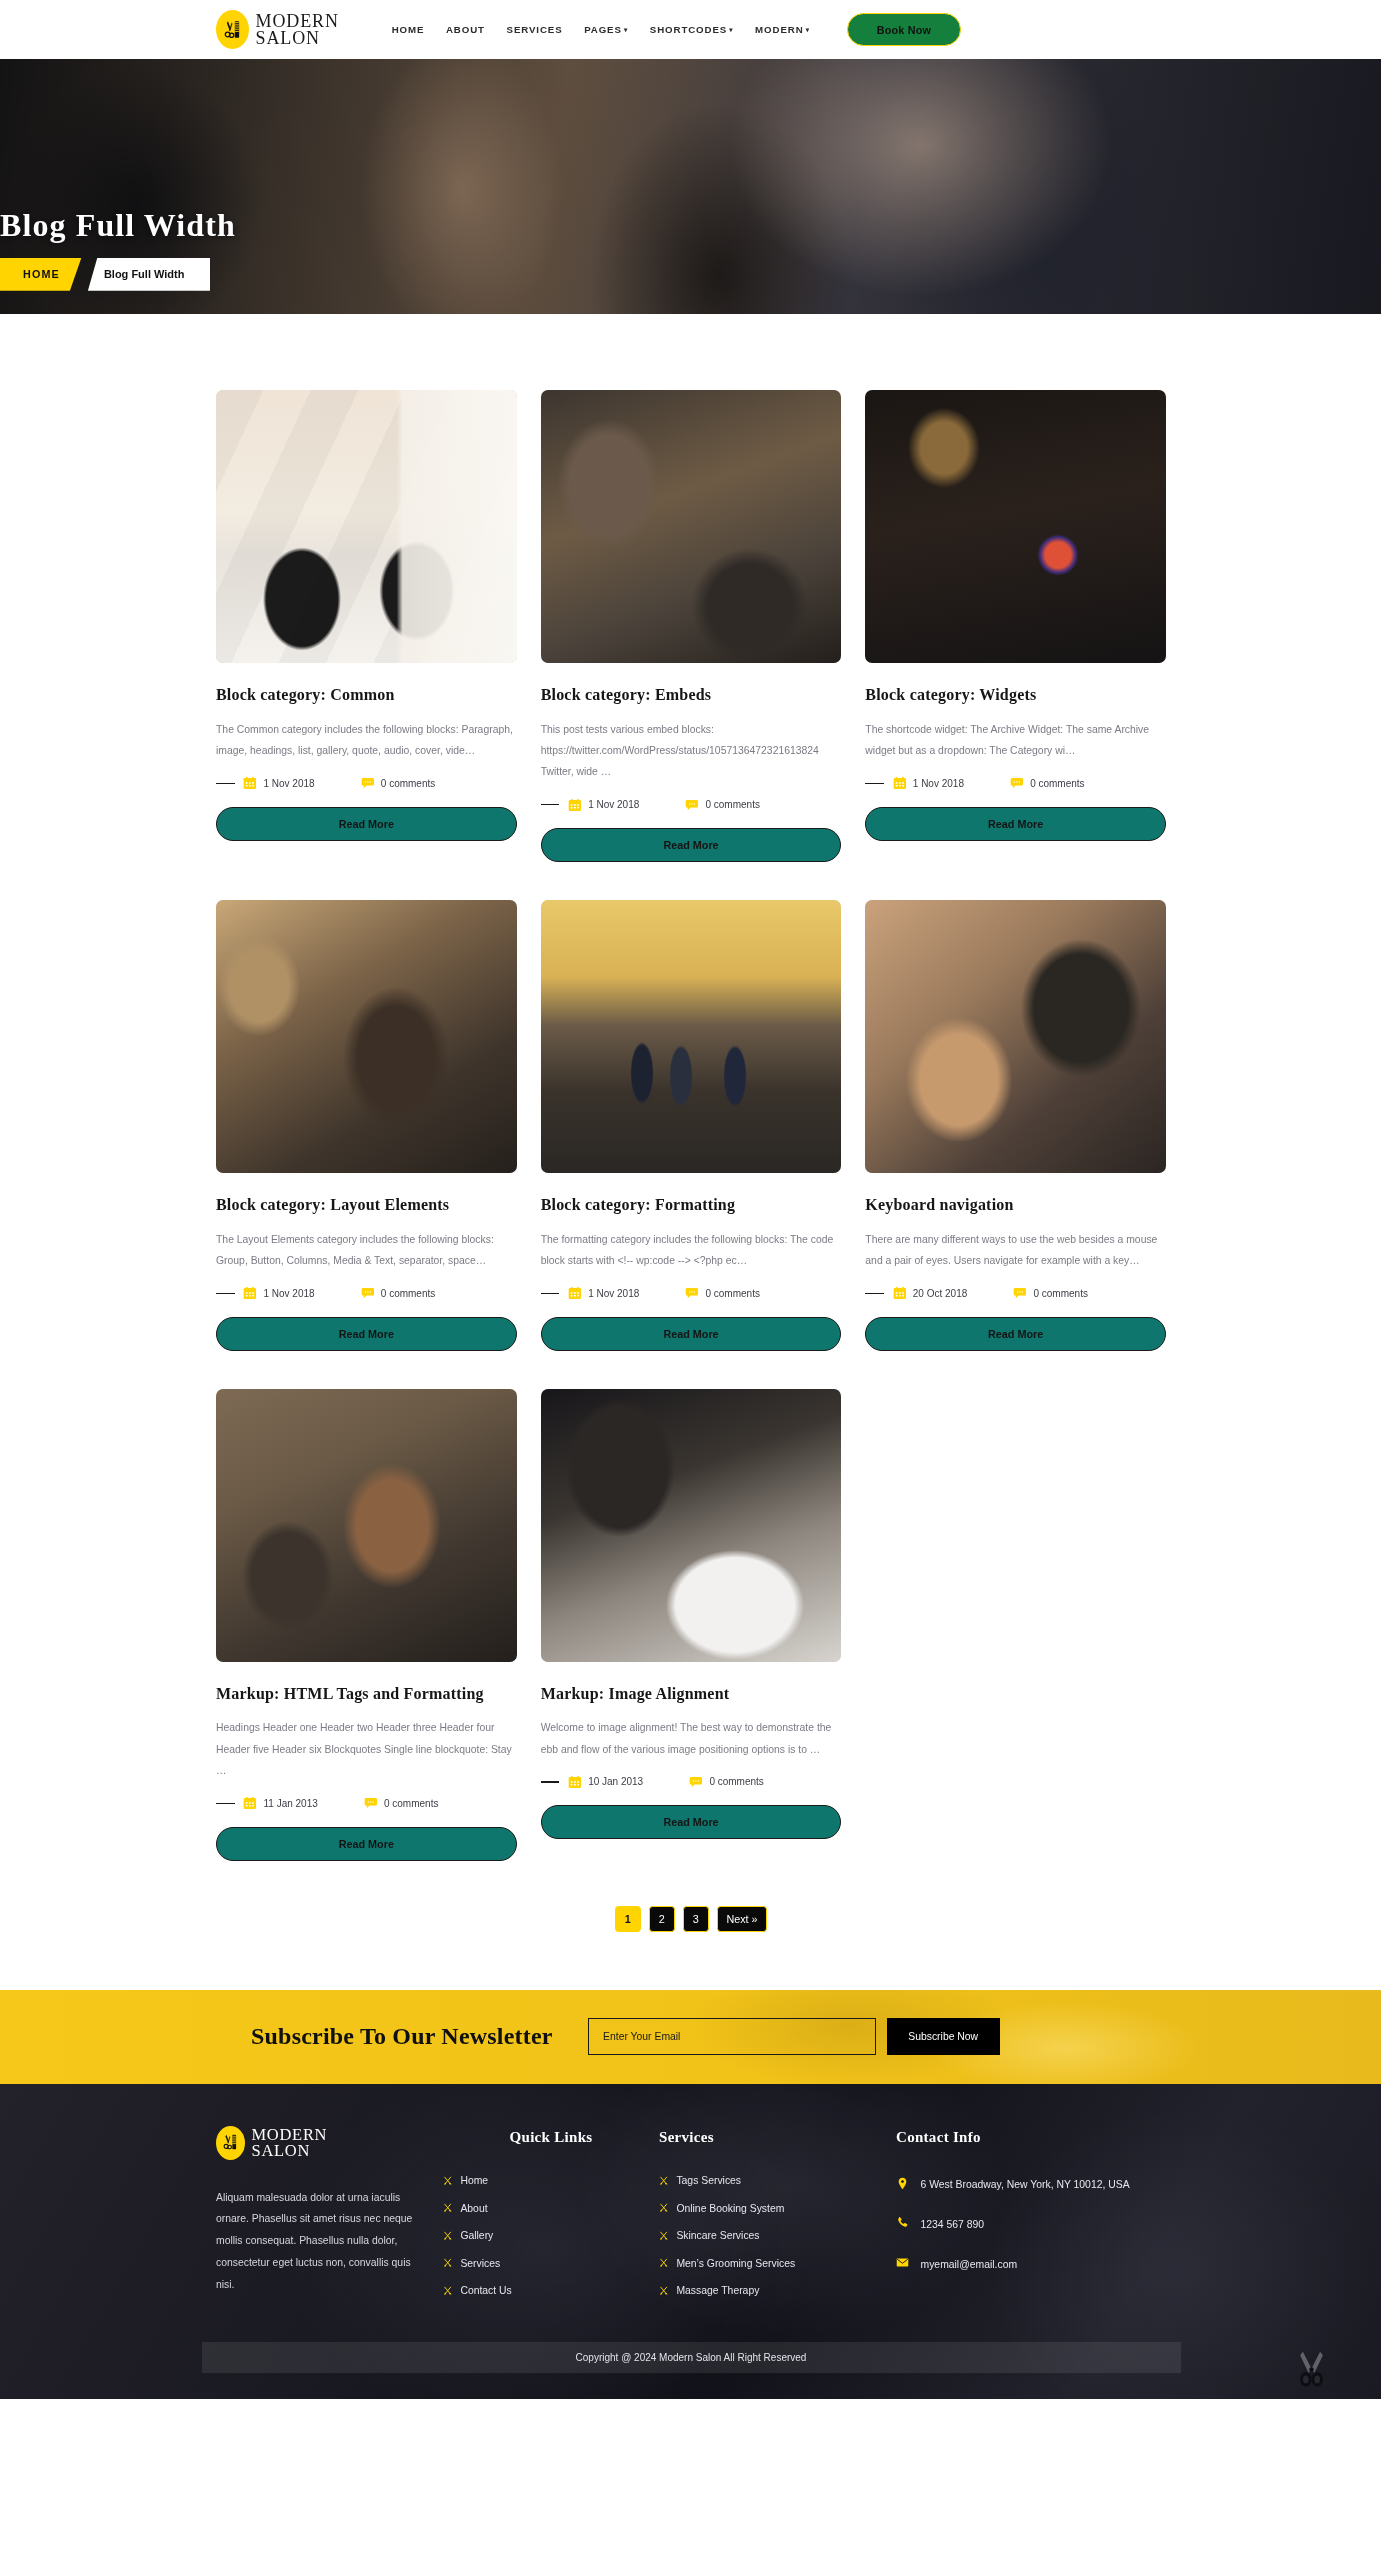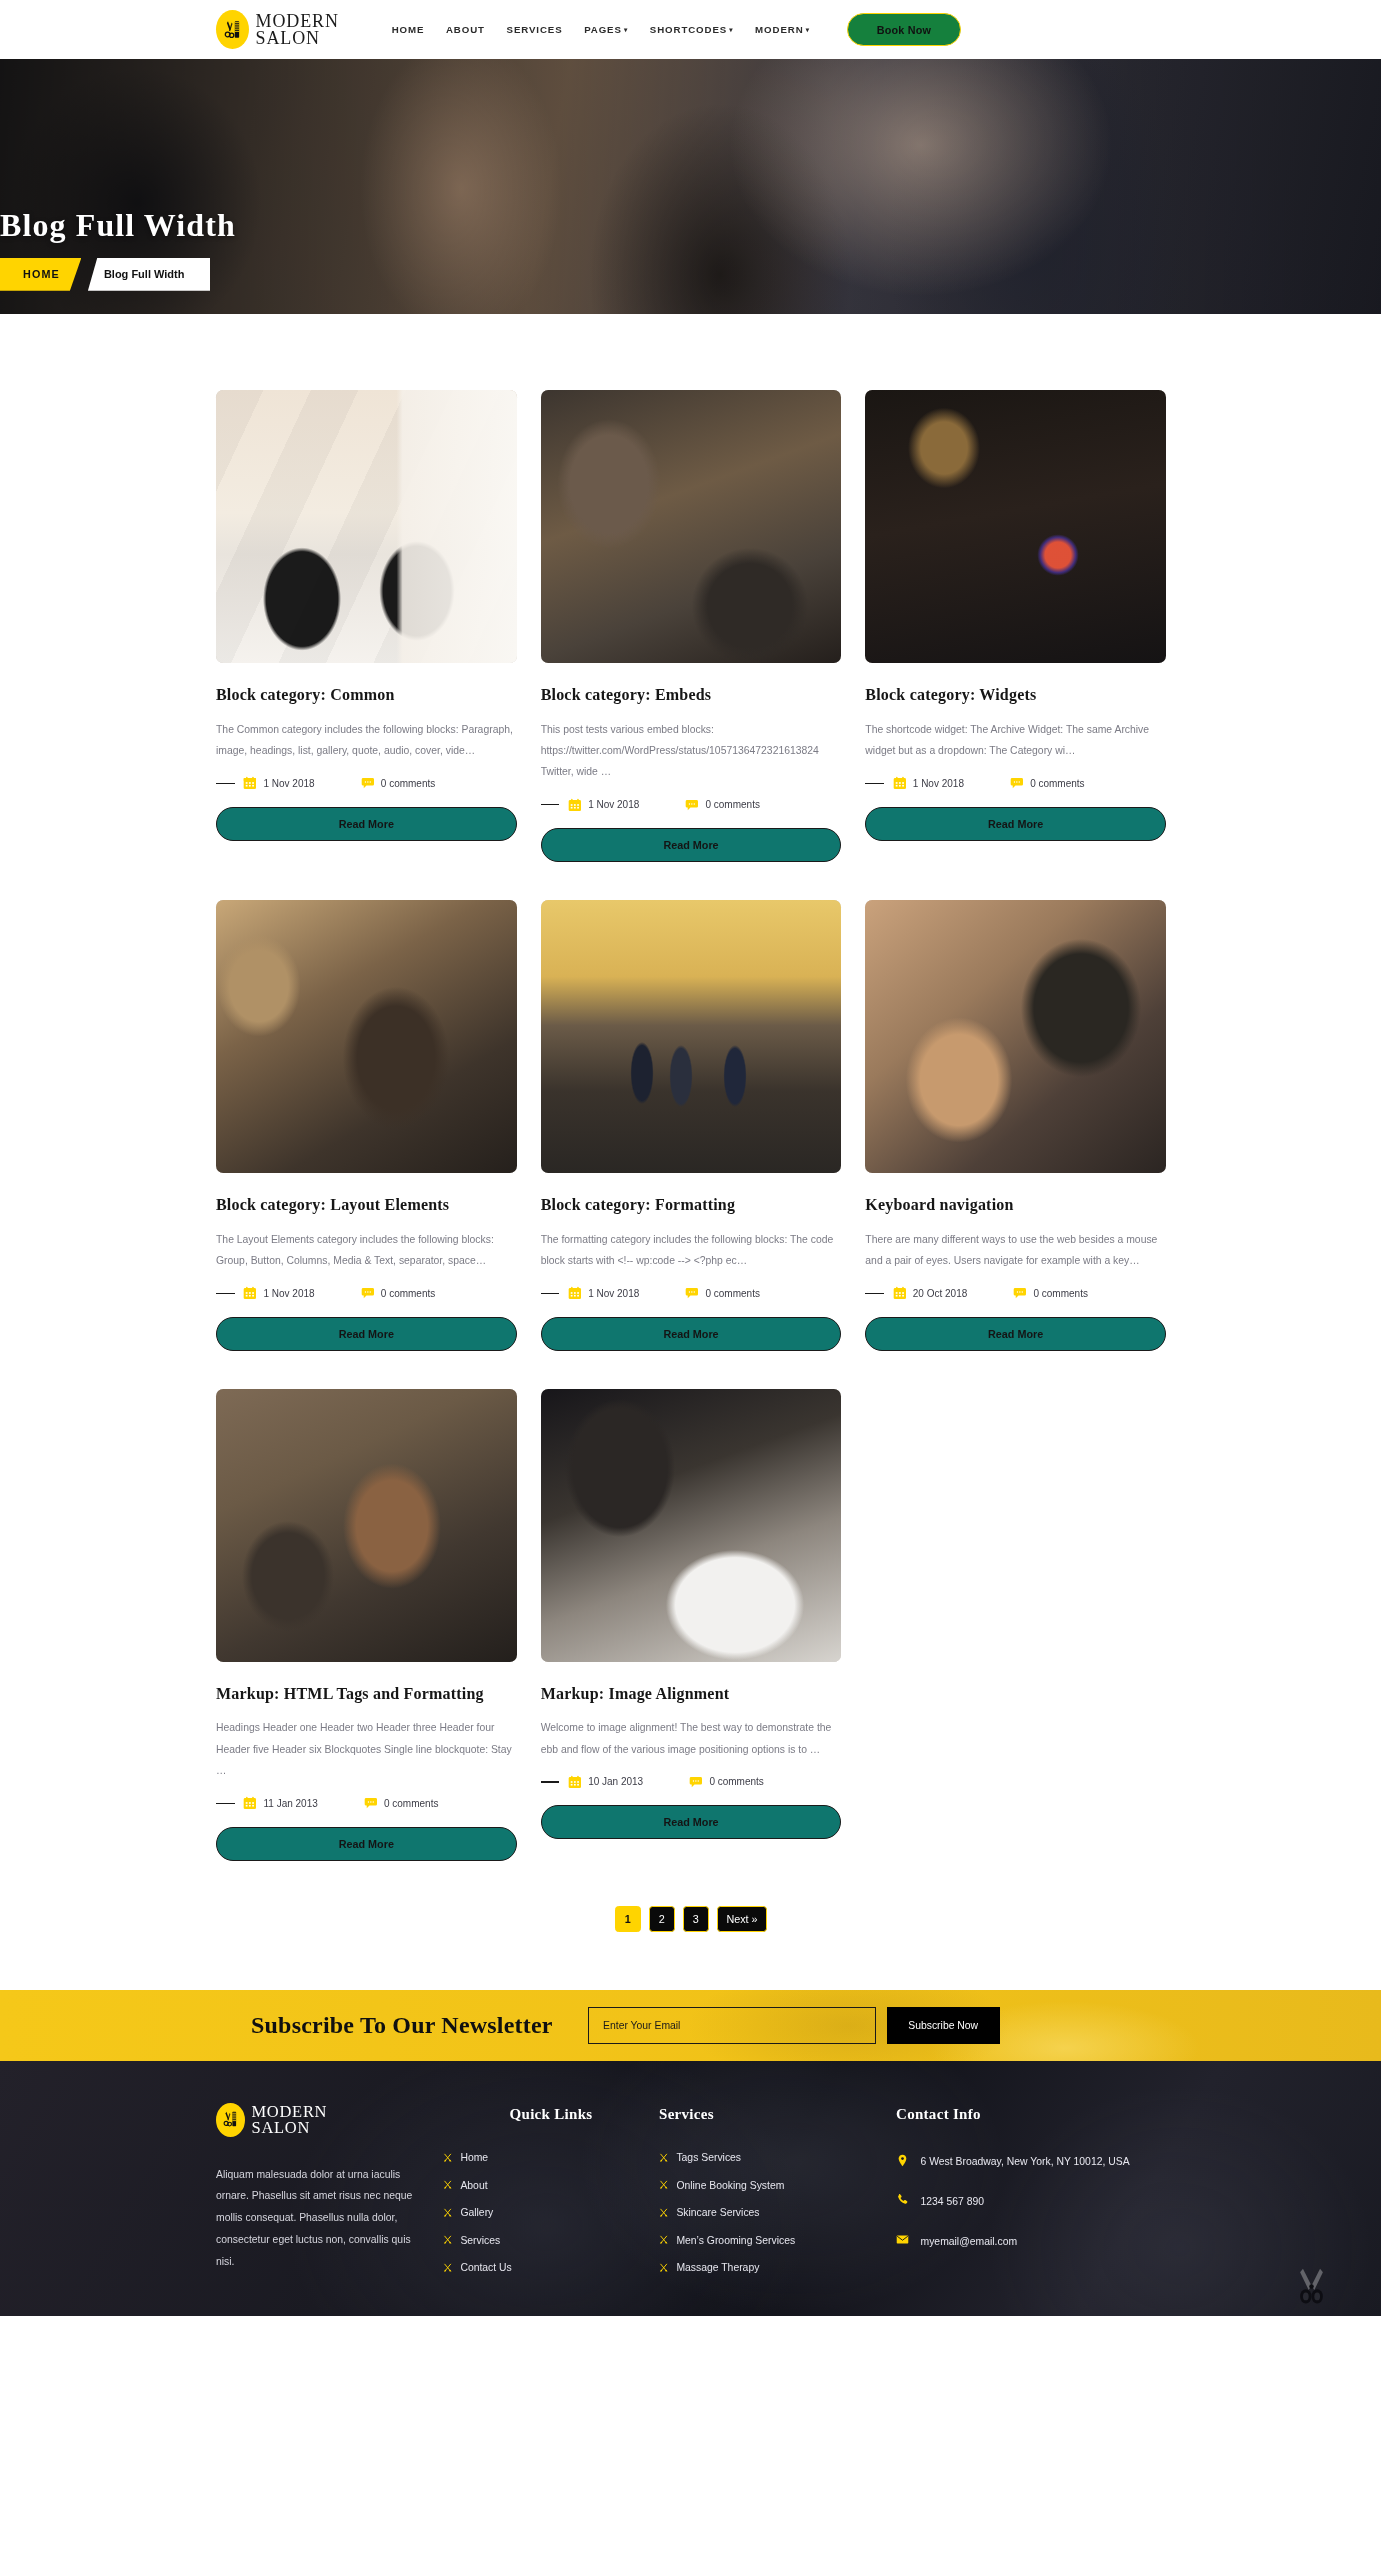--- a/index.html
+++ b/index.html
@@ -269,21 +269,21 @@
     font-size: 10.8px;
     display: flex; align-items: center; justify-content: center;
     padding: 0 8.6px;
     cursor: pointer;
     font-family: "Liberation Sans", sans-serif;
   }
   .page-btn.active { background: #FFD400; color: #111; font-weight: 700; }
 
   
   .newsletter {
-    height: 71px;
+    height: 94px;
     position: relative;
     overflow: hidden;
     background: #F4C51C;
     display: flex; align-items: center;
   }
   .nl-bg {
     position: absolute; inset: 0;
     background:
       radial-gradient(ellipse 230px 86px at 849px 36px, rgba(180,140,20,.35), transparent 70%),
       radial-gradient(ellipse 187px 65px at 1065px 58px, rgba(255,235,140,.45), transparent 72%),
@@ -979,20 +979,21 @@
         <svg class="ci" viewBox="0 0 18 18">
             <rect x="1" y="3.5" width="16" height="11" rx="1" fill="#FFD400"></rect>
             <path d="M1.6 4.4 L9 10 L16.4 4.4" fill="none" stroke="#15161d" stroke-width="1.3"></path>
           </svg>
         <div class="ft-contact-text">myemail@email.com</div>
       </div>
     </div>
 
   </div>
 
+  <div class="copyright-bar">Copyright @ 2024 Modern Salon All Right Reserved</div>
   <div class="ft-spacer"></div>
 
   <div class="deco-scissors">
     <svg width="37" height="42" viewBox="0 0 52 58">
       <g>
         <path d="M14 6 L26 30 L22 36 L10 11 Z" fill="#6f7076"></path>
         <path d="M38 6 L26 30 L30 36 L42 11 Z" fill="#6f7076"></path>
         <circle cx="26" cy="31" r="3.2" fill="#0b0b10"></circle>
         <ellipse cx="18" cy="45" rx="8" ry="10" fill="#0b0b10"></ellipse>
         <ellipse cx="18" cy="45" rx="4" ry="5.6" fill="#2a2b33"></ellipse>

